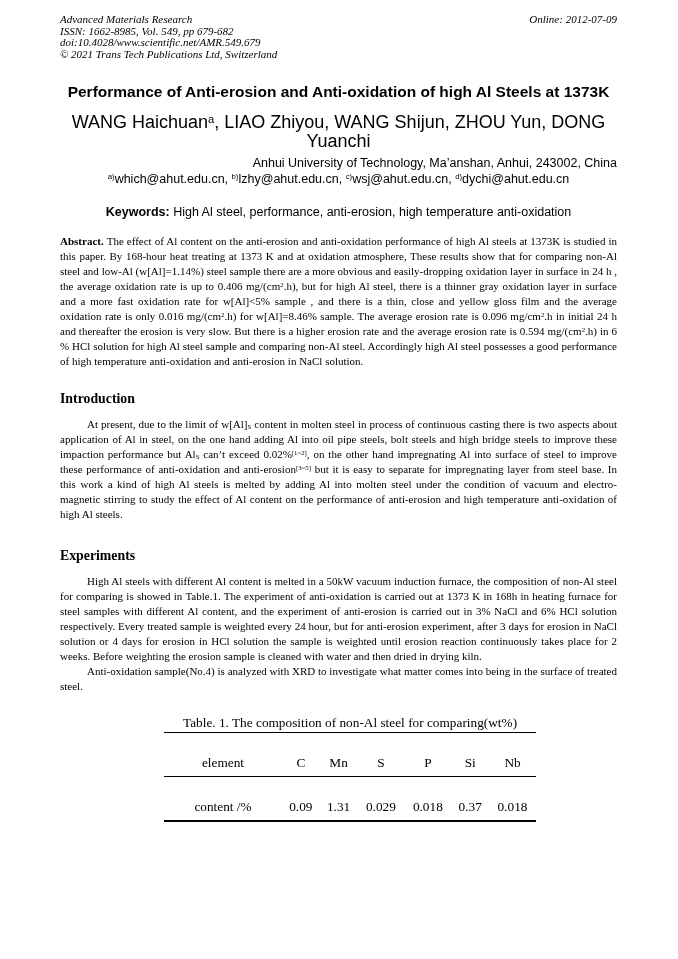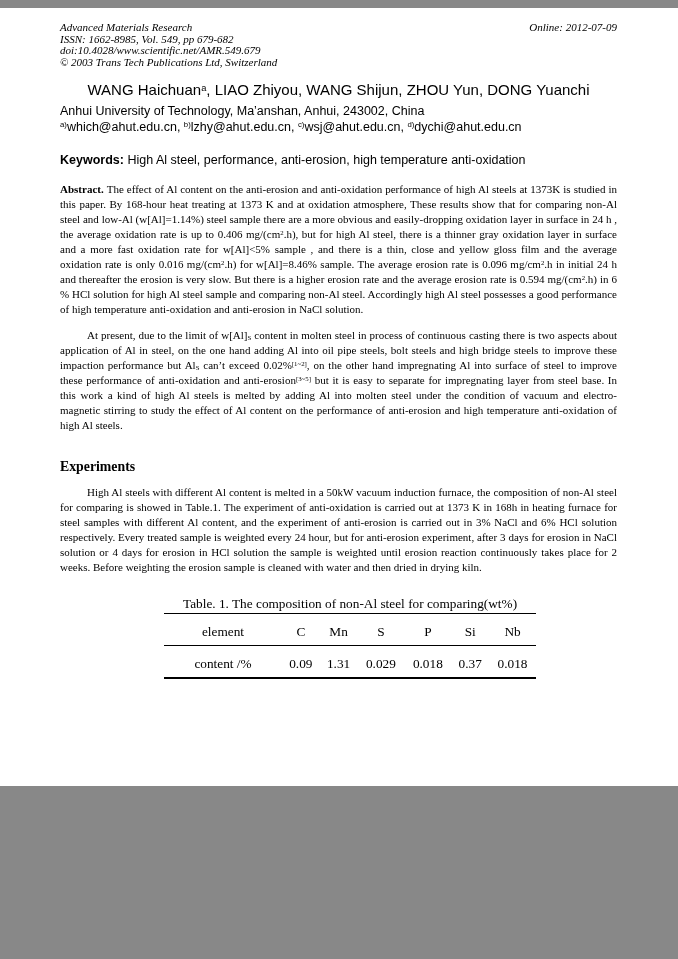--- a/index.html
+++ b/index.html
@@ -1,19 +1,19 @@
 <!DOCTYPE html>
 <html><head>
 <meta charset="utf-8">
 <style>
   * { margin: 0; padding: 0; box-sizing: border-box; }
   html, body { background: #888; }
   .page {
-    width: 678px; height: 778px;
-    margin: 8px auto;
+    width: 678px; height: 959px;
+    margin: 0 auto;
     background: #ffffff;
     color: #000000;
     font-family: "Liberation Serif", serif;
     overflow: hidden;
     position: relative;
   }
   .content { padding: 14px 61px 0 60px; }
 
   
   .jheader {
@@ -24,28 +24,28 @@
   .jheader-right { white-space: nowrap; }
 
   
   .paper-title {
     font-family: "Liberation Sans", sans-serif;
     font-weight: bold; font-size: 15.5px; line-height: 19px;
     text-align: center; margin: 22px auto 0; max-width: 566px;
   }
   .authors {
     font-family: "Liberation Sans", sans-serif;
-    font-size: 15px; line-height: 19px; text-align: center; margin-top: 12px;
+    font-size: 18px; line-height: 19px; text-align: center; margin-top: 12px;
   }
   .affil, .emails, .keywords {
     font-family: "Liberation Sans", sans-serif;
-    font-size: 12.5px; line-height: 14.5px;
+    font-size: 12.5px; line-height: 14.5px; text-align: center;
   }
-  .affil { text-align: left; margin-top: 5px; }
-  .emails { text-align: left; margin-top: 1px; }
+  .affil { text-align: right; margin-top: 5px; }
+  .emails { text-align: center; margin-top: 1px; }
   .keywords { margin-top: 19px; }
 
   
   .body-text {
     font-size: 11px; line-height: 15px; text-align: justify;
   }
   .abstract { margin-top: 14px; }
   .indent { text-indent: 27px; }
   .section-heading {
     font-size: 13.8px; line-height: 15px; font-weight: bold;
@@ -63,56 +63,59 @@
     width: 372px; margin: 21px 0 0 104px;
     font-size: 13.3px; line-height: 15px;
   }
   .tcaption { text-align: center; padding-bottom: 2px; }
   table.comp {
     width: 100%; border-collapse: collapse;
     border-top: 1.5px solid #000; border-bottom: 2.5px solid #000;
   }
   table.comp thead tr { border-bottom: 1px solid #000; }
   table.comp td {
-    text-align: center; padding: 10px 2px 6px;
+    text-align: center; padding: 22px 2px 6px;
     font-weight: normal; white-space: nowrap;
   }
   table.comp td:first-child { width: 118px; }
 </style>
 </head>
 <body>
 
 <div class="page">
   <div class="content">
 
     <div class="jheader">
       <div class="jheader-left">
         <div>Advanced Materials Research</div>
         <div>ISSN: 1662-8985, Vol. 549, pp 679-682</div>
         <div>doi:10.4028/www.scientific.net/AMR.549.679</div>
-        <div>© 2003 Trans Tech Publications Ltd, Switzerland</div>
+        <div>© 2021 Trans Tech Publications Ltd, Switzerland</div>
       </div>
       <div class="jheader-right">Online: 2012-07-09</div>
     </div>
 
+    <h1 class="paper-title">Performance of Anti-erosion and Anti-oxidation of high Al Steels at 1373K</h1>
 
     <div class="authors"><span>WANG Haichuan</span><sup>a</sup><span>, LIAO Zhiyou, WANG Shijun, ZHOU Yun, DONG Yuanchi</span></div>
 
     <div class="affil">Anhui University of Technology, Ma’anshan, Anhui, 243002, China</div>
 
     <div class="emails"><sup>a)</sup><span>which@ahut.edu.cn, </span><sup>b)</sup><span>lzhy@ahut.edu.cn, </span><sup>c)</sup><span>wsj@ahut.edu.cn, </span><sup>d)</sup><span>dychi@ahut.edu.cn</span></div>
 
     <div class="keywords"><span style="font-weight: bold;">Keywords: </span><span>High Al steel, performance, anti-erosion, high temperature anti-oxidation</span></div>
 
     <p class="body-text abstract"><span style="font-weight: bold;">Abstract. </span><span>The effect of Al content on the anti-erosion and anti-oxidation performance of high Al steels at 1373K is studied in this paper. By 168-hour heat treating at 1373 K and at oxidation atmosphere, These results show that for comparing non-Al steel and low-Al (w[Al]=1.14%) steel sample there are a more obvious and easily-dropping oxidation layer in surface in 24 h , the average oxidation rate is up to 0.406 mg/(cm</span><sup>2</sup><span>.h), but for high Al steel, there is a thinner gray oxidation layer in surface and a more fast oxidation rate for w[Al]&lt;5% sample , and there is a thin, close and yellow gloss film and the average oxidation rate is only 0.016 mg/(cm</span><sup>2</sup><span>.h) for w[Al]=8.46% sample. The average erosion rate is 0.096 mg/cm</span><sup>2</sup><span>.h in initial 24 h and thereafter the erosion is very slow. But there is a higher erosion rate and the average erosion rate is 0.594 mg/(cm</span><sup>2</sup><span>.h) in 6 % HCl solution for high Al steel sample and comparing non-Al steel. Accordingly high Al steel possesses a good performance of high temperature anti-oxidation and anti-erosion in NaCl solution.</span></p>
 
+    <h2 class="section-heading sh-intro">Introduction</h2>
     <p class="body-text indent after-heading"><span>At present, due to the limit of w[Al]</span><sub>S</sub><span> content in molten steel in process of continuous casting there is two aspects about application of Al in steel, on the one hand adding Al into oil pipe steels, bolt steels and high bridge steels to improve these impaction performance but Al</span><sub>S</sub><span> can’t exceed 0.02%</span><sup>[1~2]</sup><span>, on the other hand impregnating Al into surface of steel to improve these performance of anti-oxidation and anti-erosion</span><sup>[3~5]</sup><span> but it is easy to separate for impregnating layer from steel base. In this work a kind of high Al steels is melted by adding Al into molten steel under the condition of vacuum and electro-magnetic stirring to study the effect of Al content on the performance of anti-erosion and high temperature anti-oxidation of high Al steels.</span></p>
 
     <h2 class="section-heading sh-exp">Experiments</h2>
     <p class="body-text indent after-heading">High Al steels with different Al content is melted in a 50kW vacuum induction furnace, the composition of non-Al steel for comparing is showed in Table.1. The experiment of anti-oxidation is carried out at 1373 K in 168h in heating furnace for steel samples with different Al content, and the experiment of anti-erosion is carried out in 3% NaCl and 6% HCl solution respectively. Every treated sample is weighted every 24 hour, but for anti-erosion experiment, after 3 days for erosion in NaCl solution or 4 days for erosion in HCl solution the sample is weighted until erosion reaction continuously takes place for 2 weeks. Before weighting the erosion sample is cleaned with water and then dried in drying kiln.</p>
+    <p class="body-text indent para2">Anti-oxidation sample(No.4) is analyzed with XRD to investigate what matter comes into being in the surface of treated steel.</p>
 
     <div class="tablewrap">
       <div class="tcaption">Table. 1. The composition of non-Al steel for comparing(wt%)</div>
       <table class="comp">
         <thead>
           <tr>
             <td>element</td>
             <td>C</td>
             <td>Mn</td>
             <td>S</td>

